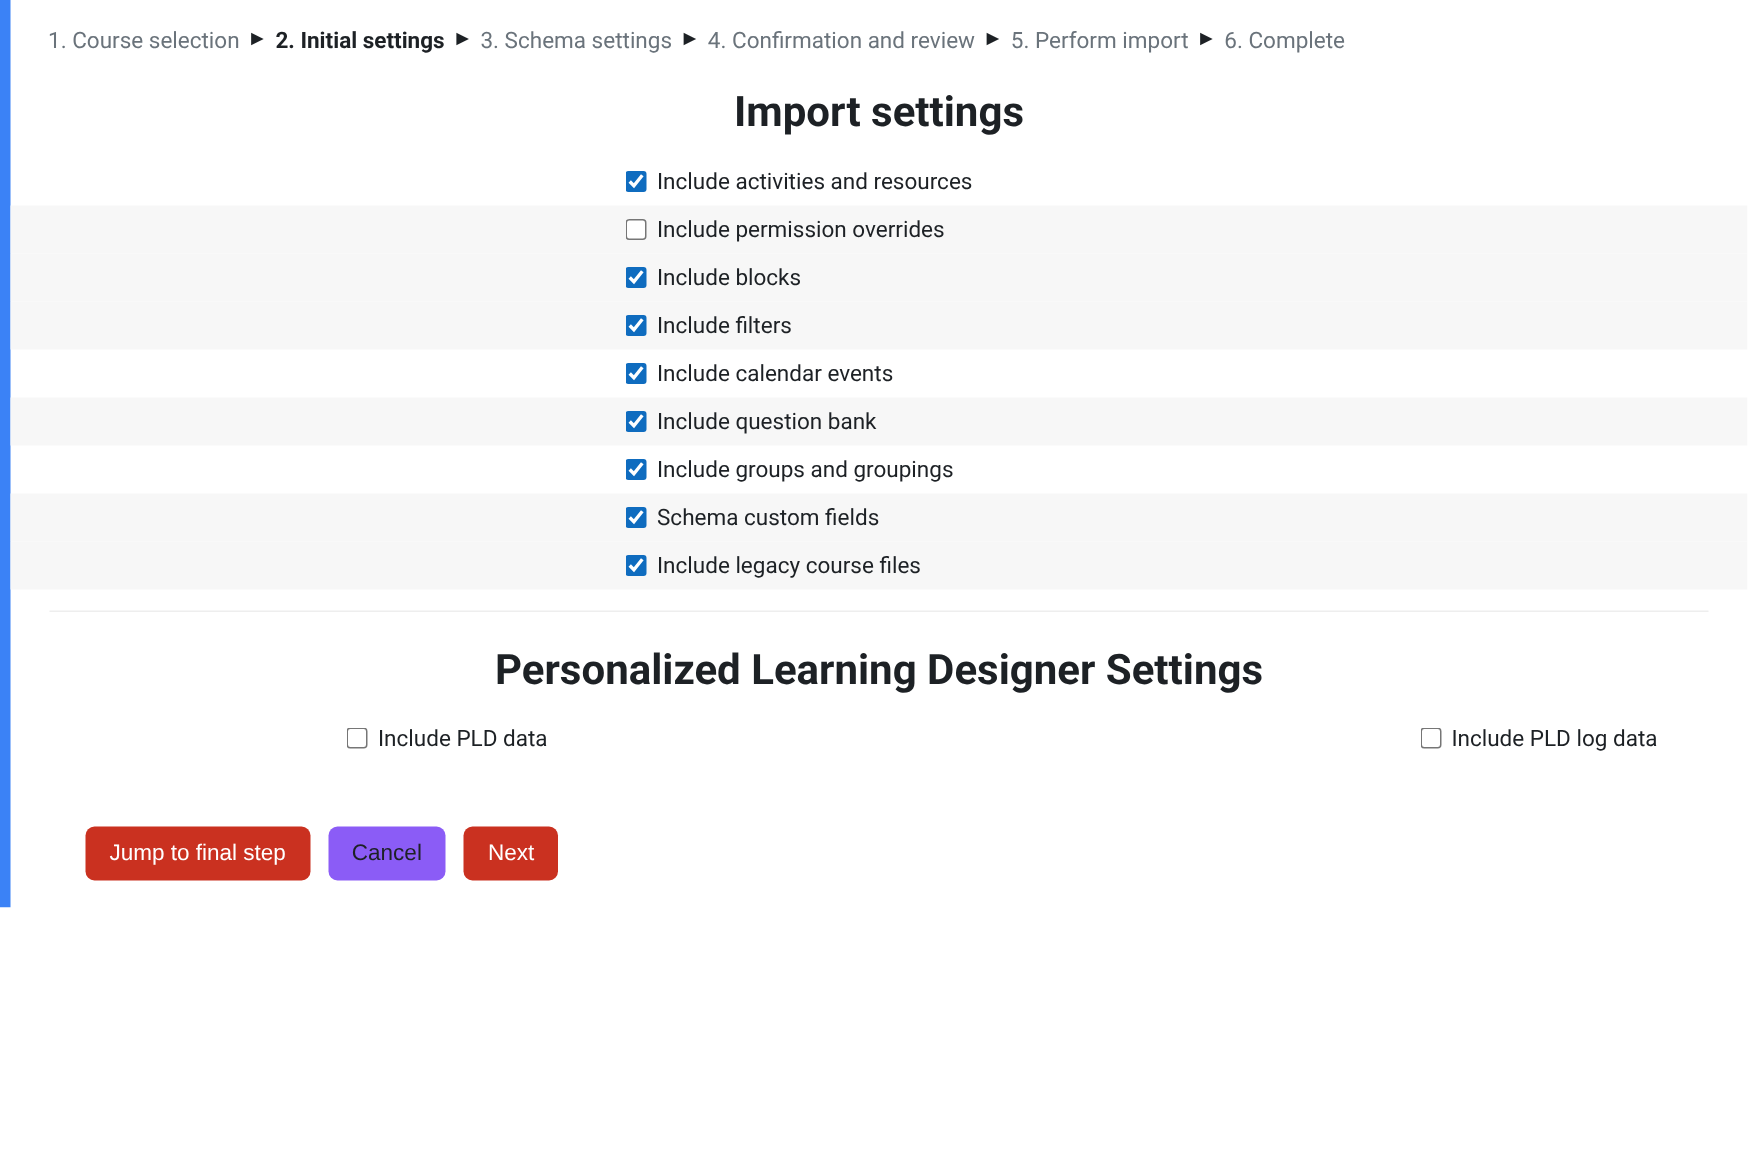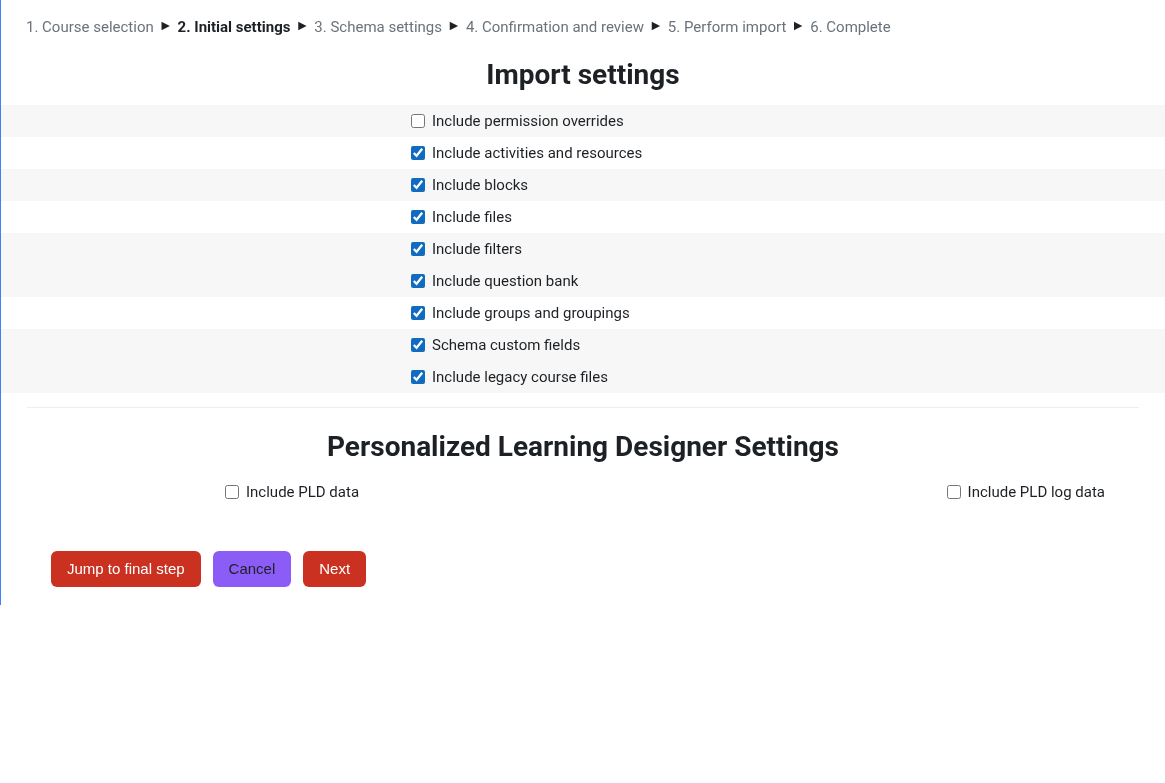--- a/index.html
+++ b/index.html
@@ -5,21 +5,21 @@
   * { box-sizing: border-box; }
   body {
     margin: 0;
     font-family: -apple-system, "Segoe UI", Roboto, "Helvetica Neue", Arial, sans-serif;
     font-size: 15px;
     color: #1d2125;
     background: #fff;
   }
   .container {
     padding: 10px 0;
-    border-left: 1px solid #3b82f6;
+    border-left: 7px solid #3b82f6;
   }
   .breadcrumb {
     display: flex;
     flex-wrap: wrap;
     gap: 4px;
     padding: 8px 25px 0 25px;
     font-size: 15px;
     color: #6a737b;
   }
   .breadcrumb-step {
@@ -133,39 +133,39 @@
       <span class="breadcrumb-step">4. Confirmation and review</span>
       <span class="arrow">►</span>
       <span class="breadcrumb-step">5. Perform import</span>
       <span class="arrow">►</span>
       <span class="breadcrumb-step">6. Complete</span>
     </div>
 
   <h2 class="section-heading">Import settings</h2>
 
   <div id="settings-list">
-      <div class="setting-row odd">
-        <input type="checkbox" id="chk-include-permission-overrides" style="">
-        <label for="chk-include-permission-overrides">Include permission overrides</label>
-      </div>
       <div class="setting-row">
         <input type="checkbox" id="chk-include-activities-resources" checked="" style="">
         <label for="chk-include-activities-resources">Include activities and resources</label>
       </div>
       <div class="setting-row odd">
+        <input type="checkbox" id="chk-include-permission-overrides" style="">
+        <label for="chk-include-permission-overrides">Include permission overrides</label>
+      </div>
+      <div class="setting-row odd">
         <input type="checkbox" id="chk-include-blocks" checked="" style="">
         <label for="chk-include-blocks">Include blocks</label>
       </div>
-      <div class="setting-row">
-        <input type="checkbox" id="chk-include-files" checked="" style="">
-        <label for="chk-include-files">Include files</label>
-      </div>
       <div class="setting-row odd">
         <input type="checkbox" id="chk-include-filters" checked="" style="">
         <label for="chk-include-filters">Include filters</label>
+      </div>
+      <div class="setting-row">
+        <input type="checkbox" id="chk-include-calendar-events" checked="" style="">
+        <label for="chk-include-calendar-events">Include calendar events</label>
       </div>
       <div class="setting-row odd">
         <input type="checkbox" id="chk-include-question-bank" checked="" style="">
         <label for="chk-include-question-bank">Include question bank</label>
       </div>
       <div class="setting-row">
         <input type="checkbox" id="chk-include-groups-groupings" checked="" style="">
         <label for="chk-include-groups-groupings">Include groups and groupings</label>
       </div>
       <div class="setting-row odd">

